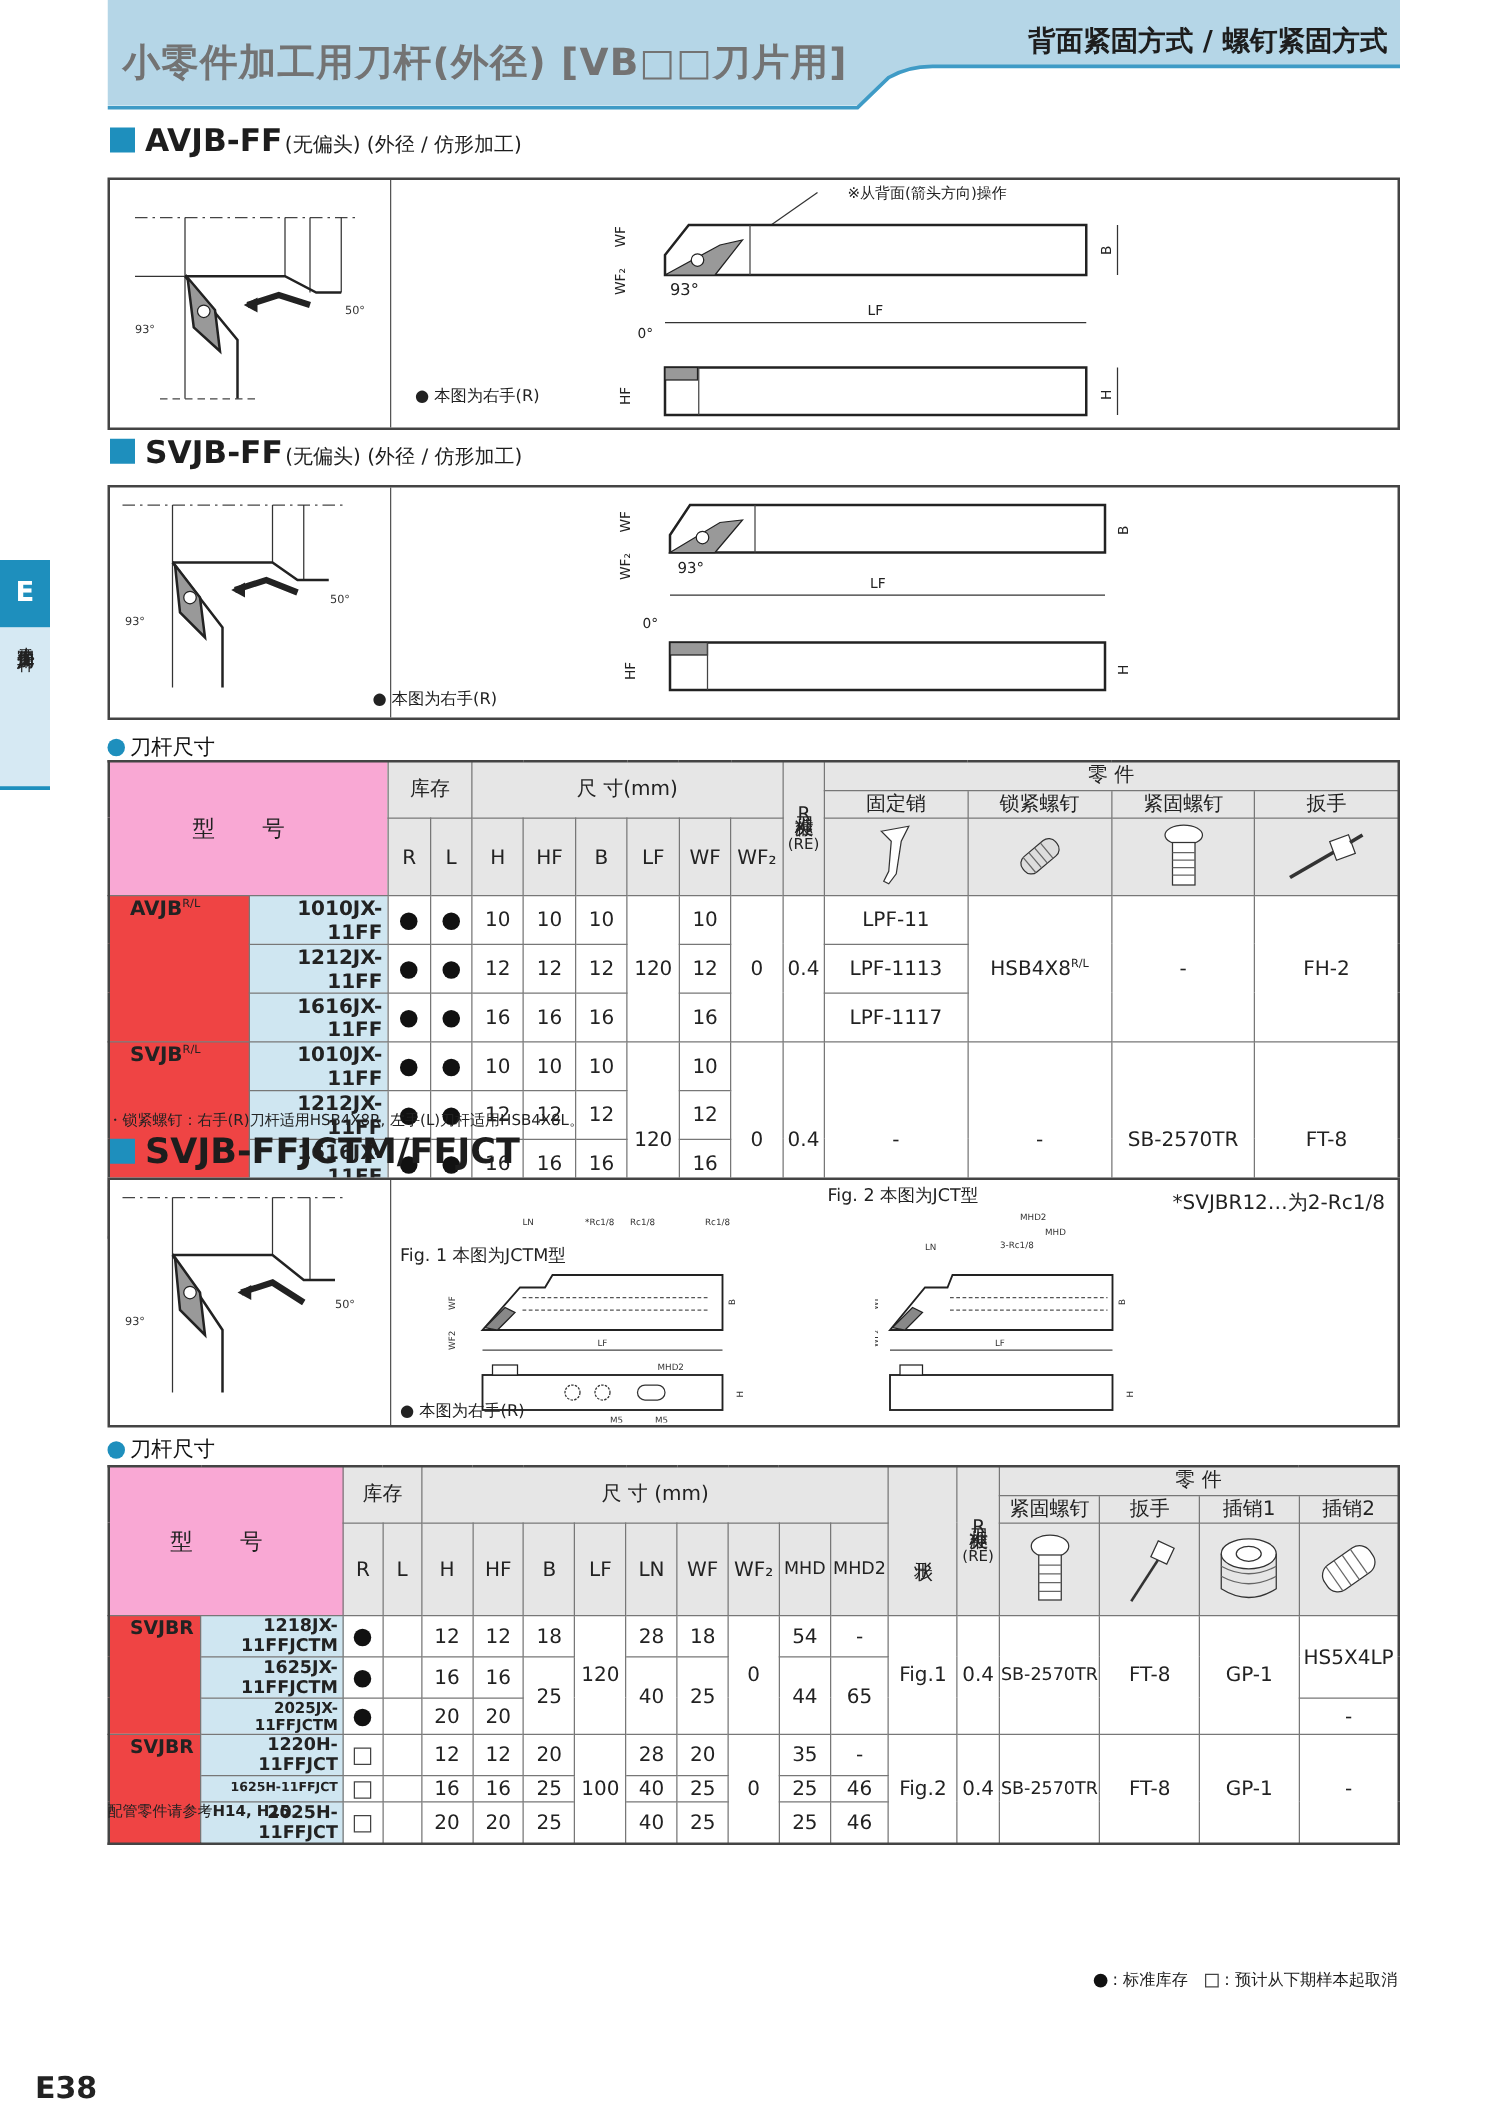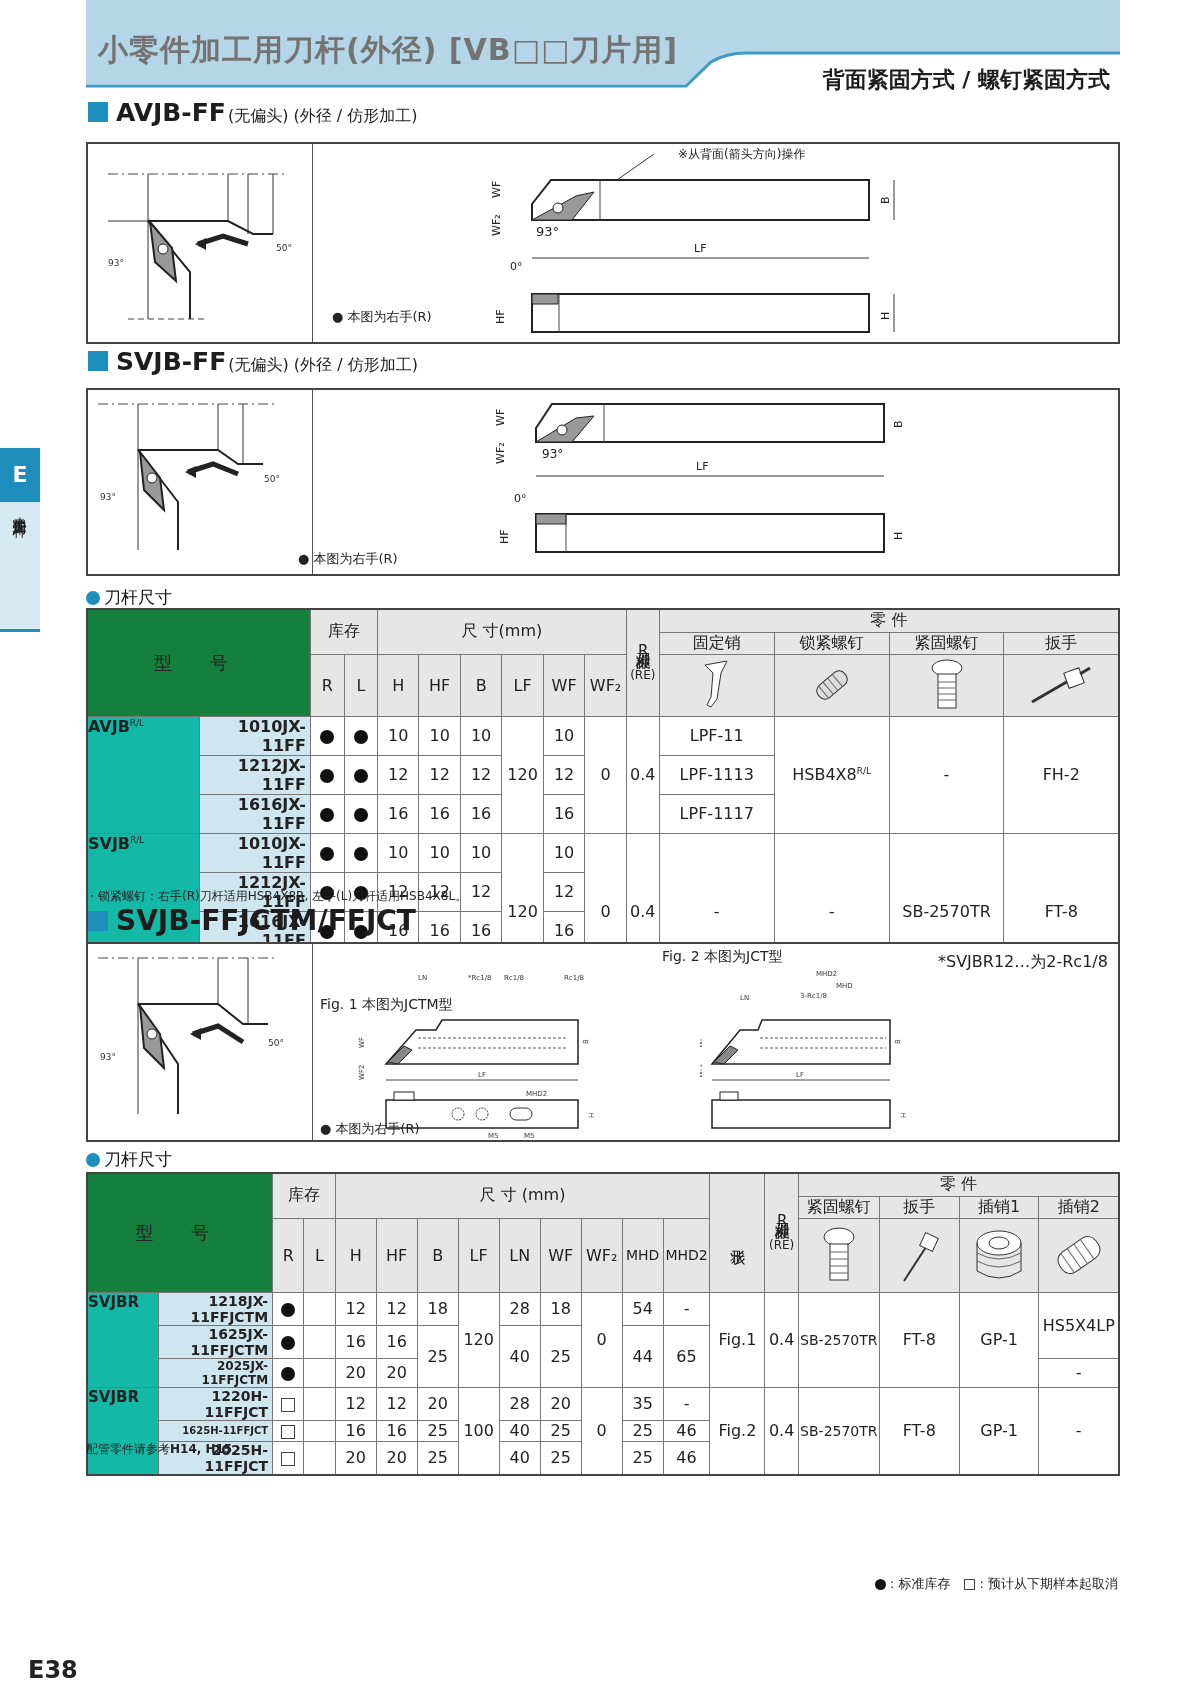--- a/index.html
+++ b/index.html
@@ -1,33 +1,33 @@
 <!DOCTYPE html>
 <html><head>
 <meta charset="utf-8">
 <style>
   * { box-sizing: border-box; margin: 0; padding: 0; }
   body { width: 1200px; height: 1697px; background: #fff; font-family: "DejaVu Sans", "Liberation Sans", sans-serif; color: #222; position: relative; overflow: hidden; }
   .header-band { position: absolute; left: 86px; top: 0; width: 1034px; height: 90px; }
   .header-band svg { position: absolute; left: 0; top: 0; }
   .title { position: absolute; left: 98px; top: 30px; font-size: 30px; font-weight: bold; color: #737373; letter-spacing: 1px; }
-  .subtitle { position: absolute; right: 90px; top: 18px; font-size: 22px; font-weight: bold; color: #1d1d1d; margin-top: 47px; }
+  .subtitle { position: absolute; right: 90px; top: 18px; font-size: 22px; font-weight: bold; color: #1d1d1d; }
   .sec-head { position: absolute; left: 88px; font-size: 25px; font-weight: bold; color: #1d1d1d; display: flex; align-items: baseline; }
   .sec-head .sq { display: inline-block; width: 20px; height: 20px; background: #1e8fbd; margin-right: 8px; position: relative; top: 1px; }
   .sec-head small { font-size: 16px; font-weight: normal; margin-left: 2px; }
   .fig-box { position: absolute; left: 86px; width: 1034px; border: 2px solid #444; background: #fff; }
   .fig-box .divider { position: absolute; top: 0; bottom: 0; border-left: 1px solid #555; }
   .note { position: absolute; font-size: 13px; color: #222; }
   .sub-head { position: absolute; left: 86px; font-size: 17px; color: #111; display: flex; align-items: center; }
   .sub-head .dot { width: 14px; height: 14px; border-radius: 50%; background: #1e8fbd; margin-right: 4px; }
   table.spec { position: absolute; left: 86px; border-collapse: collapse; font-size: 16px; }
   table.spec td, table.spec th { border: 1px solid #777; text-align: center; font-weight: normal; padding: 0; }
   table.spec th { background: #e6e6e6; }
-  table.spec th.model-h { background: #15803d; font-size: 18px; letter-spacing: 16px; text-align: center; }
-  table.spec td.model-a { background: #14b8a6; text-align: left; font-weight: bold; padding-left: 0; vertical-align: top; }
+  table.spec th.model-h { background: #f9a8d4; font-size: 18px; letter-spacing: 16px; text-align: center; }
+  table.spec td.model-a { background: #ef4444; text-align: left; font-weight: bold; padding-left: 16px; vertical-align: top; }
   table.spec td.model-b { background: #cfe6f1; text-align: right; font-weight: bold; padding-right: 4px; }
   table.spec { border: 2px solid #444; }
   .vert { writing-mode: vertical-rl; text-orientation: upright; font-size: 15px; line-height: 15px; display: inline-block; }
   .dot-fill { display: inline-block; width: 14px; height: 14px; border-radius: 50%; background: #111; vertical-align: middle; }
   .box-empty { display: inline-block; width: 14px; height: 14px; border: 1px solid #444; background: #fff; vertical-align: middle; }
   .side-tab { position: absolute; left: 0; top: 448px; width: 40px; }
   .side-tab .letter { height: 54px; background: #1e8fbd; color: #fff; font-weight: bold; font-size: 22px; text-align: center; line-height: 54px; }
   .side-tab .label { background: #d6e9f3; height: 130px; border-bottom: 3px solid #1e8fbd; display: flex; justify-content: center; padding-top: 4px; }
   .side-tab .label span { writing-mode: vertical-rl; text-orientation: upright; font-size: 14px; color: #222; letter-spacing: 1px; }
   .page-num { position: absolute; left: 28px; top: 1656px; font-size: 24px; font-weight: bold; }

